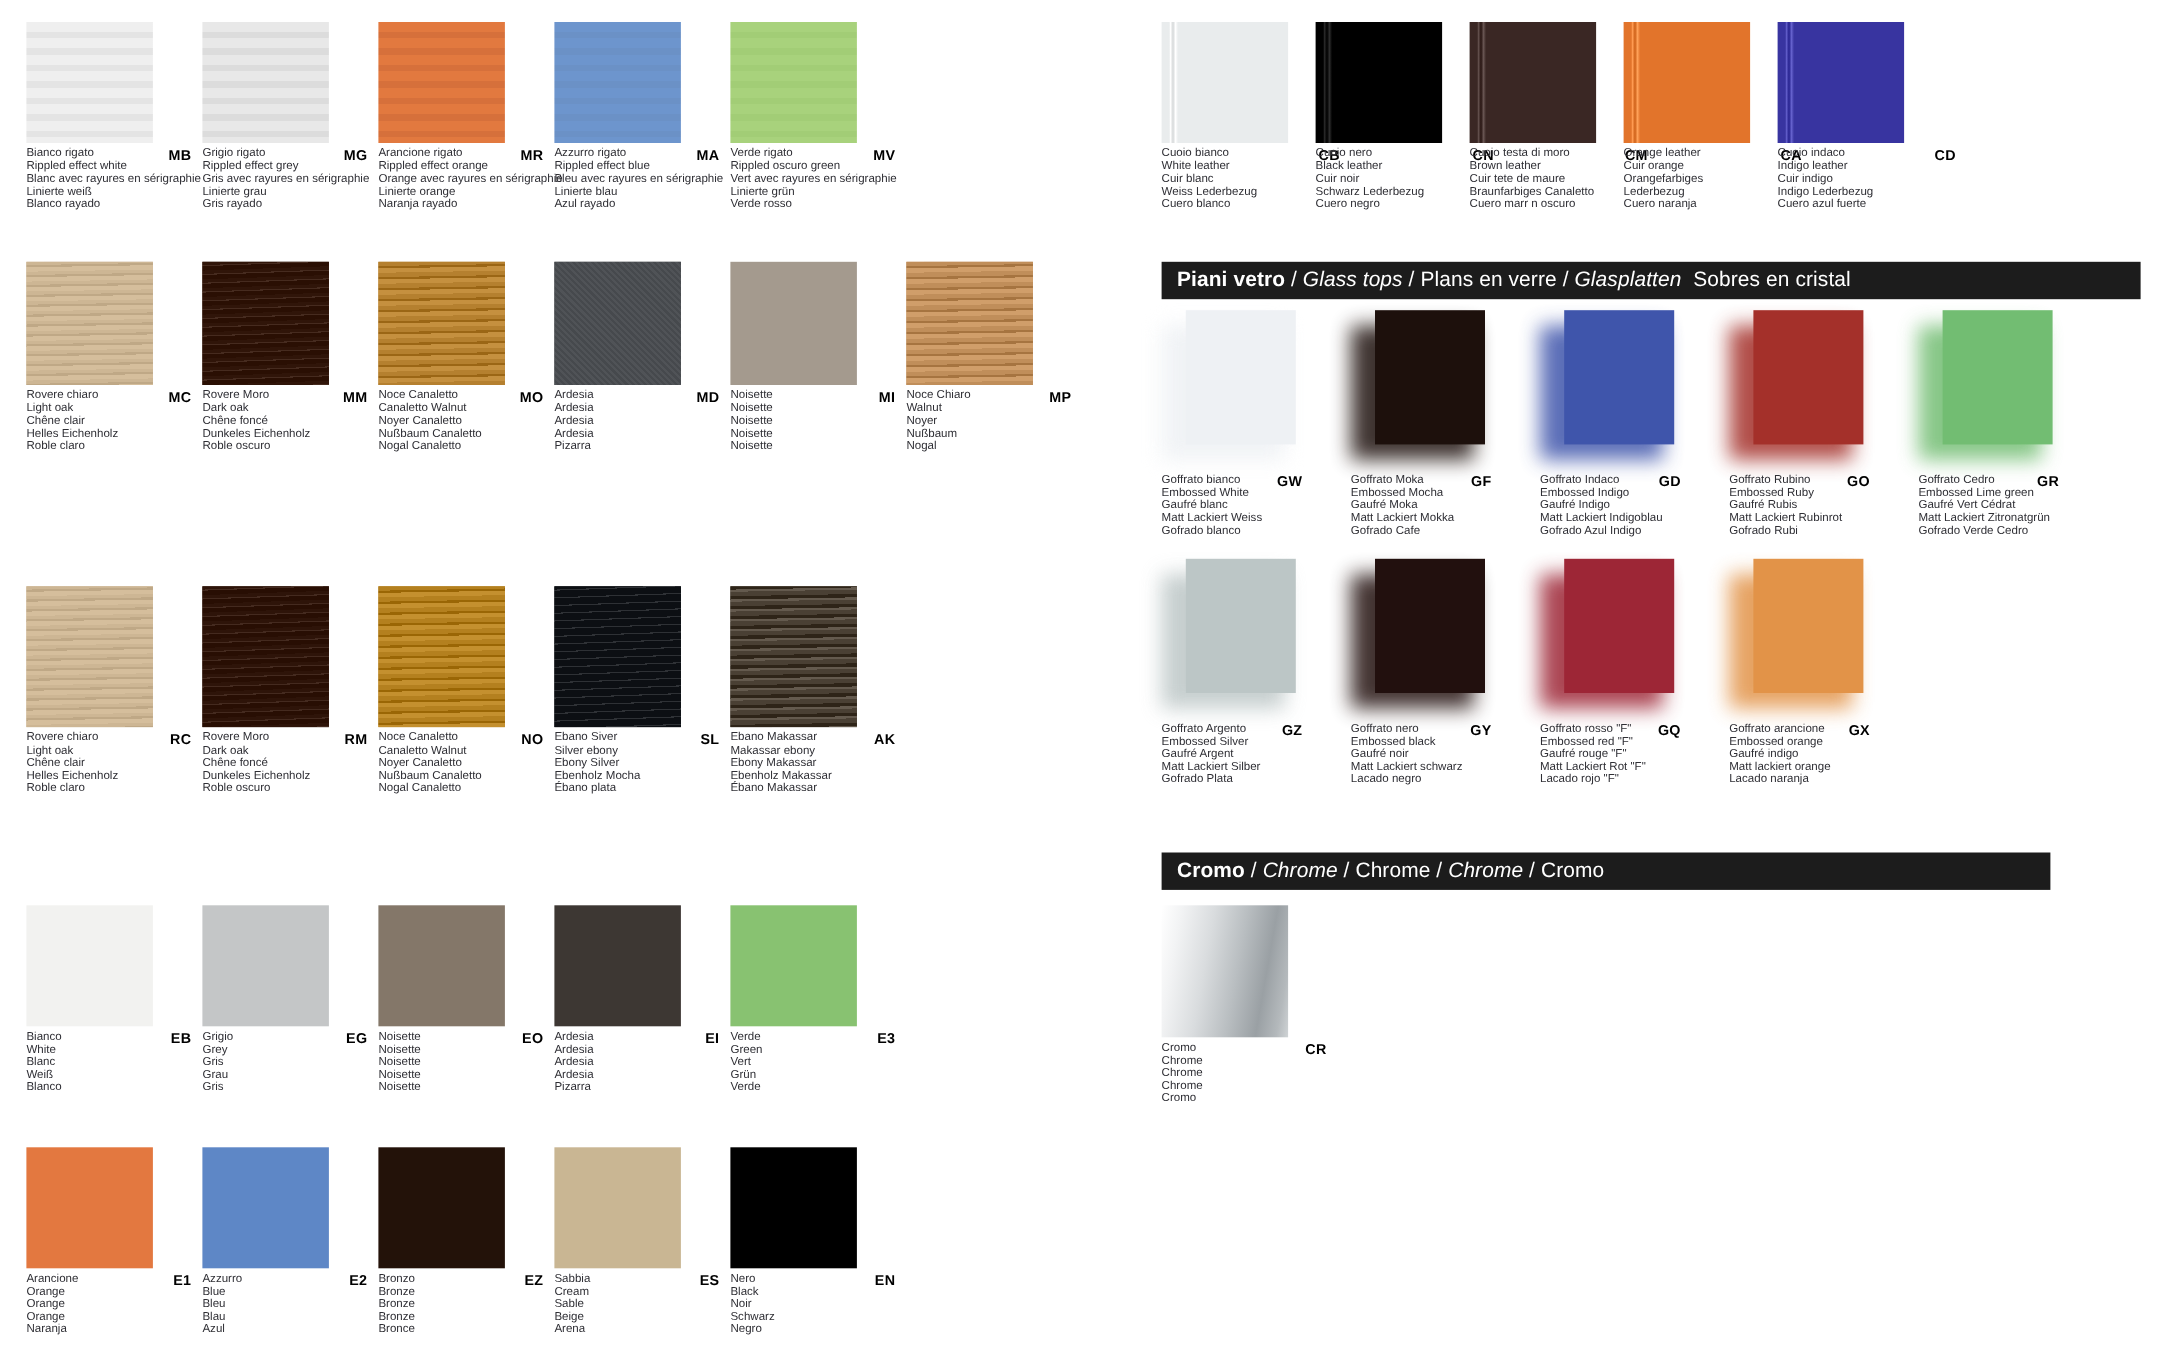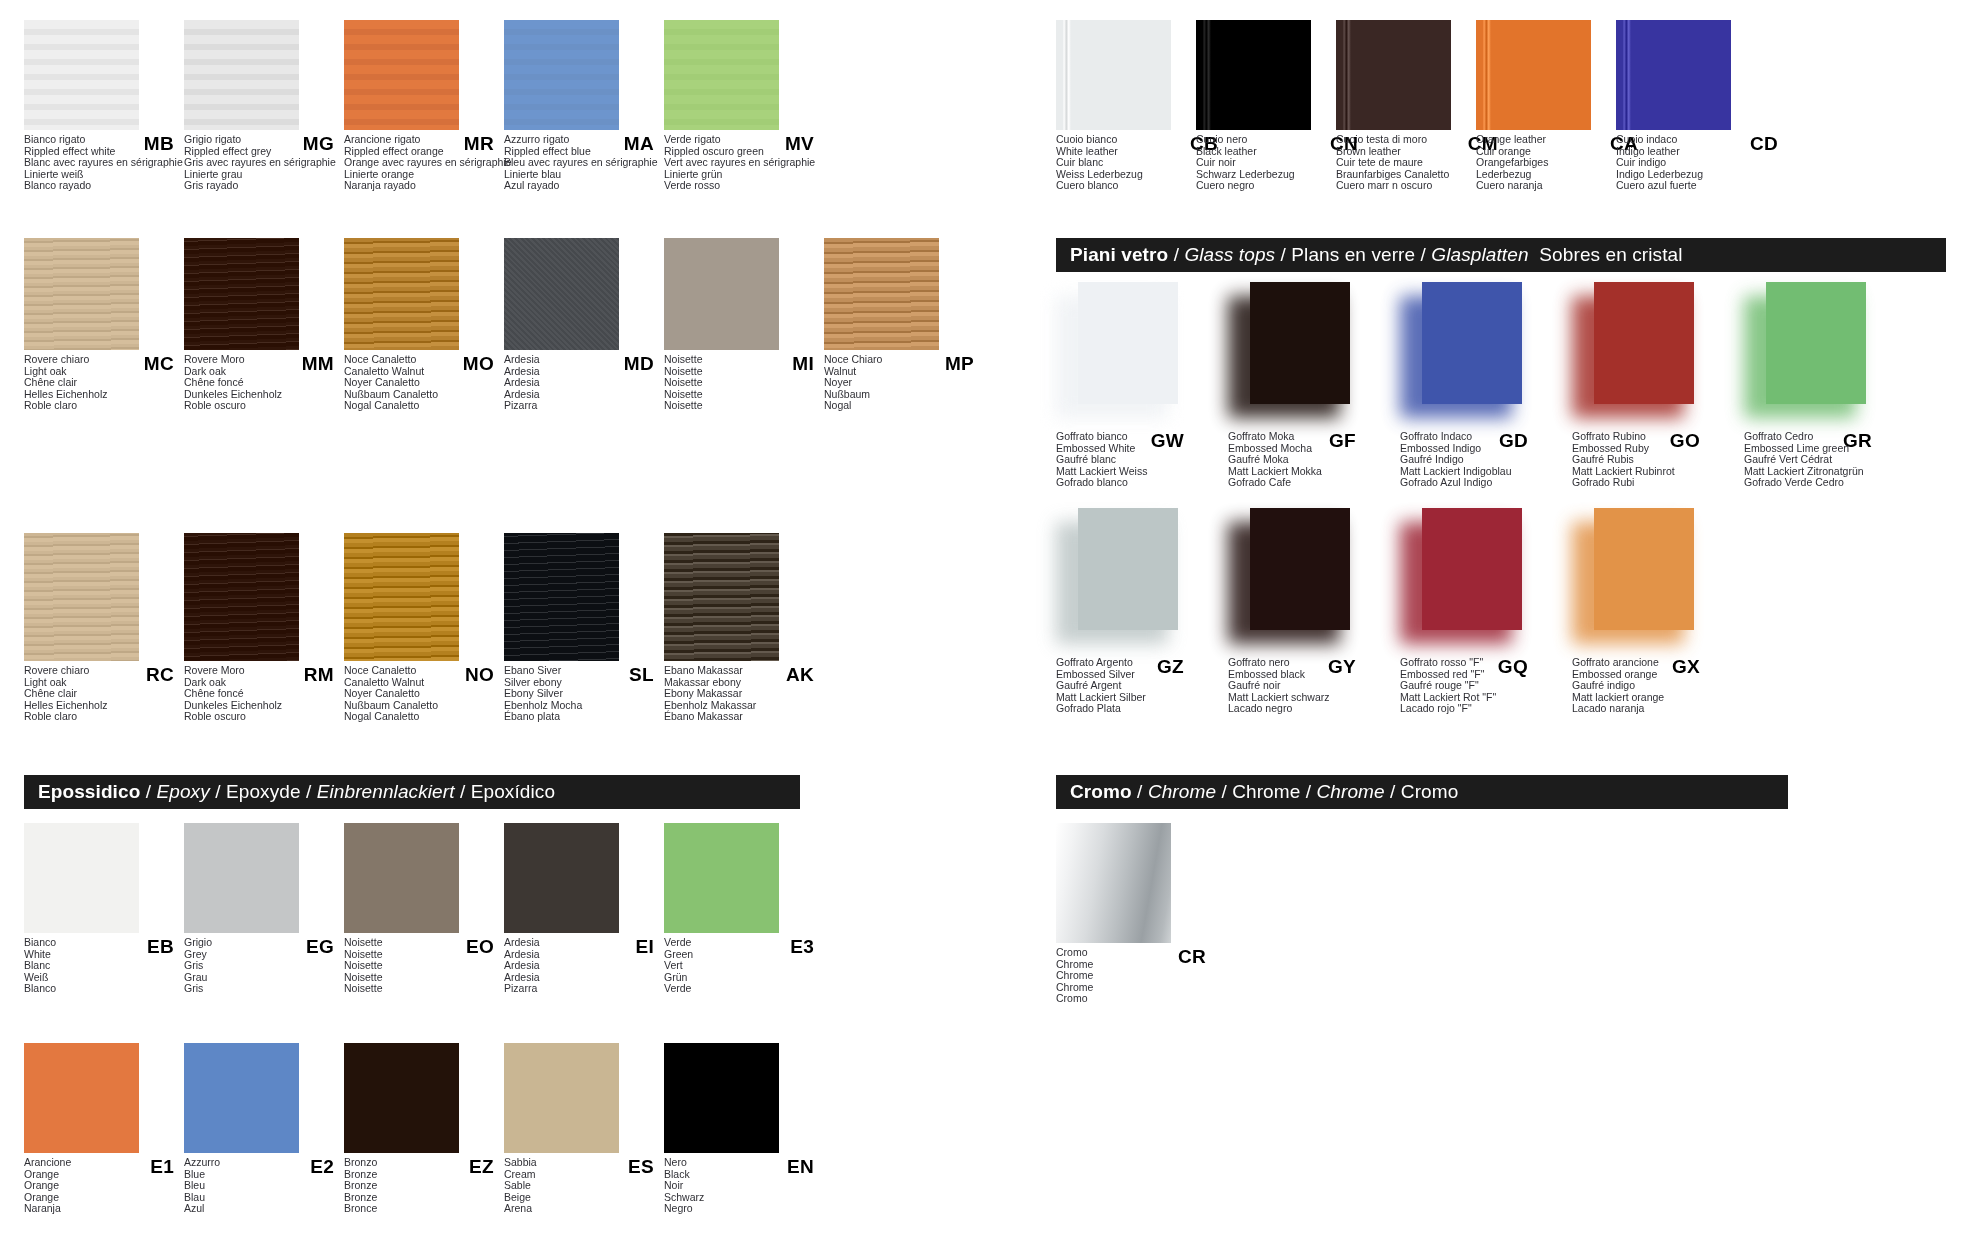--- a/index.html
+++ b/index.html
@@ -68,21 +68,21 @@
   .cap { margin-top: 4px; width: 158px; position: relative; }
   .cap .line {
     font-size: 10.5px;
     line-height: 11.6px;
     color: #2f2f35;
     white-space: nowrap;
   }
   .cap .code {
     position: absolute;
     right: 8px; top: -1px;
-    font-size: 19px;
+    font-size: 13px;
     font-weight: bold;
     color: #000000;
     letter-spacing: .3px;
   }
   .cap .line.first { padding-right: 34px; }
 
   
   .cap-wide { width: 176px; }
   .cap-wide .code { right: 14px; }
 
@@ -275,21 +275,20 @@
             <span class="code">AK</span>
             <div class="line first">Ebano Makassar</div>
             <div class="line">Makassar ebony</div>
             <div class="line">Ebony Makassar</div>
             <div class="line">Ebenholz Makassar</div>
             <div class="line">Ébano Makassar</div>
           </div>
         </div>
       </div>
 
-    <div class="band" id="band-epossidico" style="position:absolute; left:0; top:775px; width:776px;"><span class="b-it">Epossidico</span><span class="sep"> / </span><span class="b-em">Epoxy</span><span class="sep"> / </span><span class="b-reg">Epoxyde</span><span class="sep"> / </span><span class="b-em">Einbrennlackiert</span><span class="sep"> / </span><span class="b-reg">Epoxídico</span></div>
 
     <div class="row" id="row-epoxy-a" style="position:absolute; left:0; top:823px; height:190px;">
         <div class="cell" style="left: 0px;">
           <div class="sw sw-epoxy" style="background: rgb(242, 242, 240);"></div>
           <div class="cap">
             <span class="code">EB</span>
             <div class="line first">Bianco</div>
             <div class="line">White</div>
             <div class="line">Blanc</div>
             <div class="line">Weiß</div>
@@ -588,21 +587,21 @@
             <span class="code">GX</span>
             <div class="line first">Goffrato arancione</div>
             <div class="line">Embossed orange</div>
             <div class="line">Gaufré indigo</div>
             <div class="line">Matt lackiert orange</div>
             <div class="line">Lacado naranja</div>
           </div>
         </div>
       </div>
 
-    <div class="band" id="band-cromo" style="position:absolute; left:0; top:775px; width:732px;"><span class="b-it">Cromo</span><span class="sep"> / </span><span class="b-em">Chrome</span><span class="sep"> / </span><span class="b-reg">Chrome</span><span class="sep"> / </span><span class="b-em">Chrome</span><span class="sep"> / </span><span class="b-reg">Cromo</span></div>
+    <div class="band" id="band-cromo" style="position:absolute; left:0; top:775px; width:808px;"><span class="b-it">Cromo</span><span class="sep"> / </span><span class="b-em">Chrome</span><span class="sep"> / </span><span class="b-reg">Chrome</span><span class="sep"> / </span><span class="b-em">Chrome</span><span class="sep"> / </span><span class="b-reg">Cromo</span></div>
 
     <div class="row" id="row-cromo" style="position:absolute; left:0; top:823px; height:190px;">
         <div class="cell" style="left: 0px;">
           <div class="sw sw-chrome" style="background: linear-gradient(100deg, rgb(255, 255, 255) 0%, rgb(242, 243, 244) 14%, rgb(217, 220, 222) 36%, rgb(185, 190, 193) 58%, rgb(154, 160, 164) 78%, rgb(180, 185, 188) 92%, rgb(207, 211, 213) 100%);"></div>
           <div class="cap">
             <span class="code">CR</span>
             <div class="line first">Cromo</div>
             <div class="line">Chrome</div>
             <div class="line">Chrome</div>
             <div class="line">Chrome</div>

